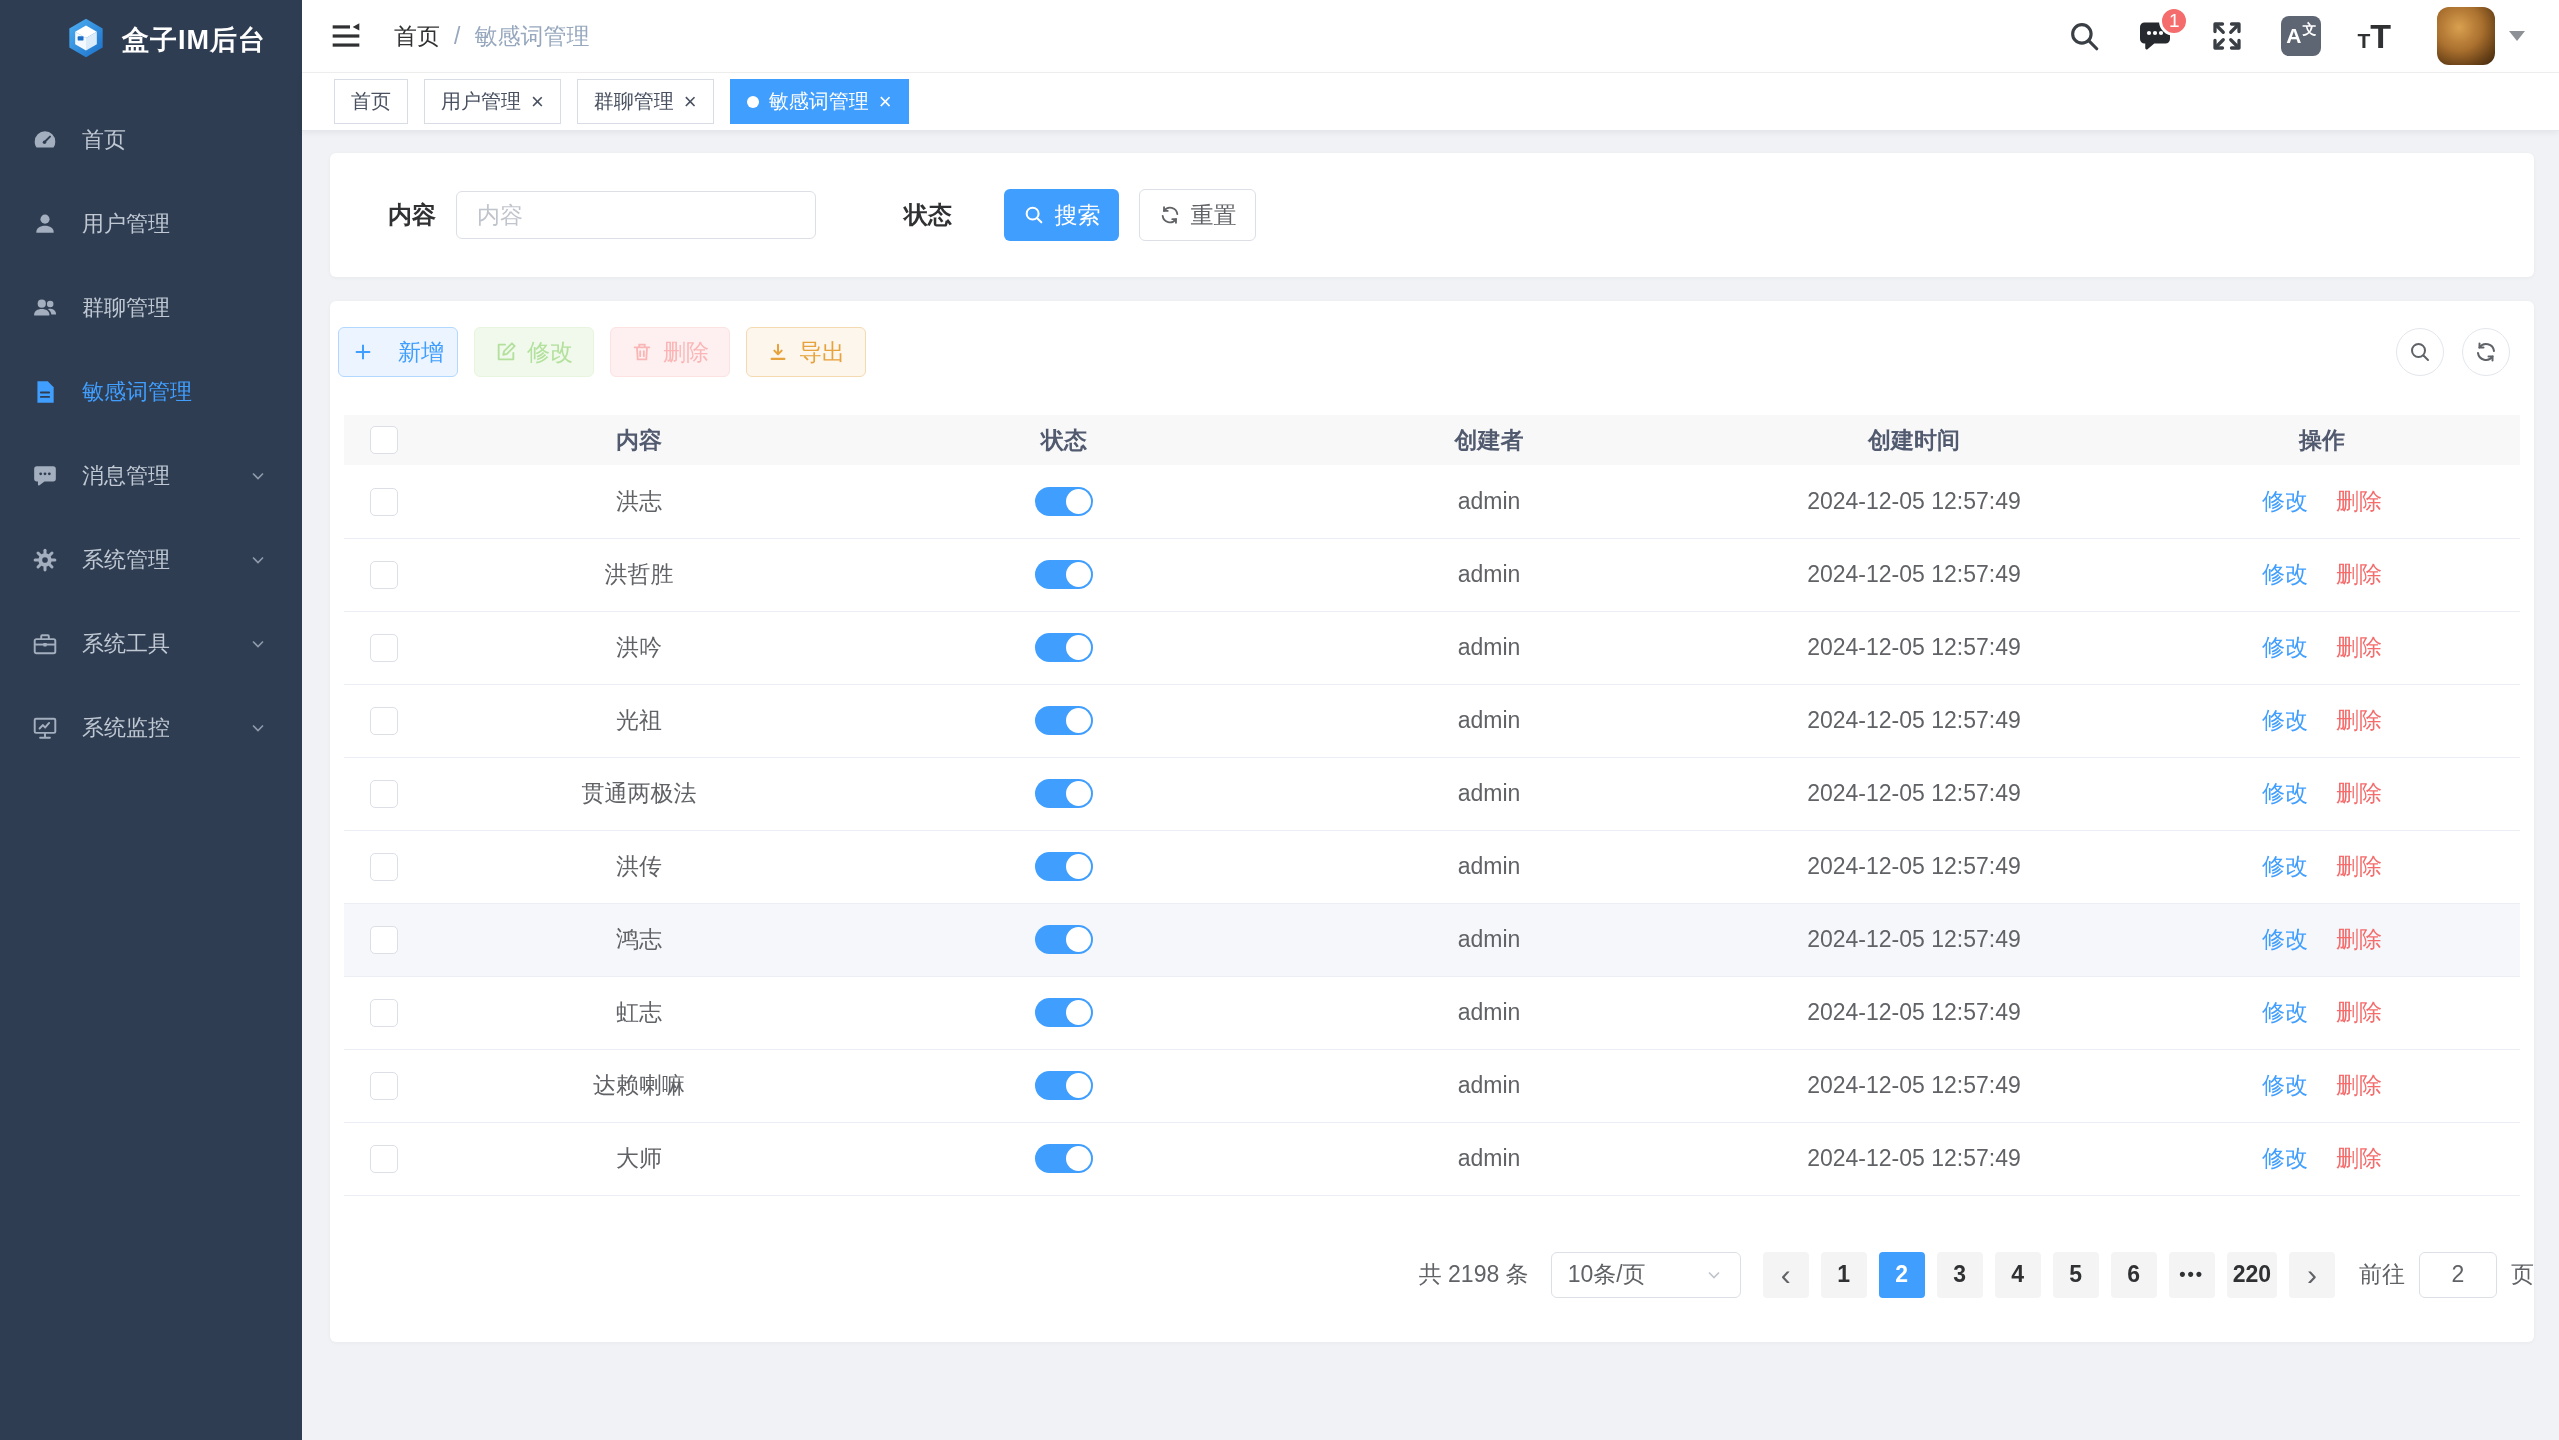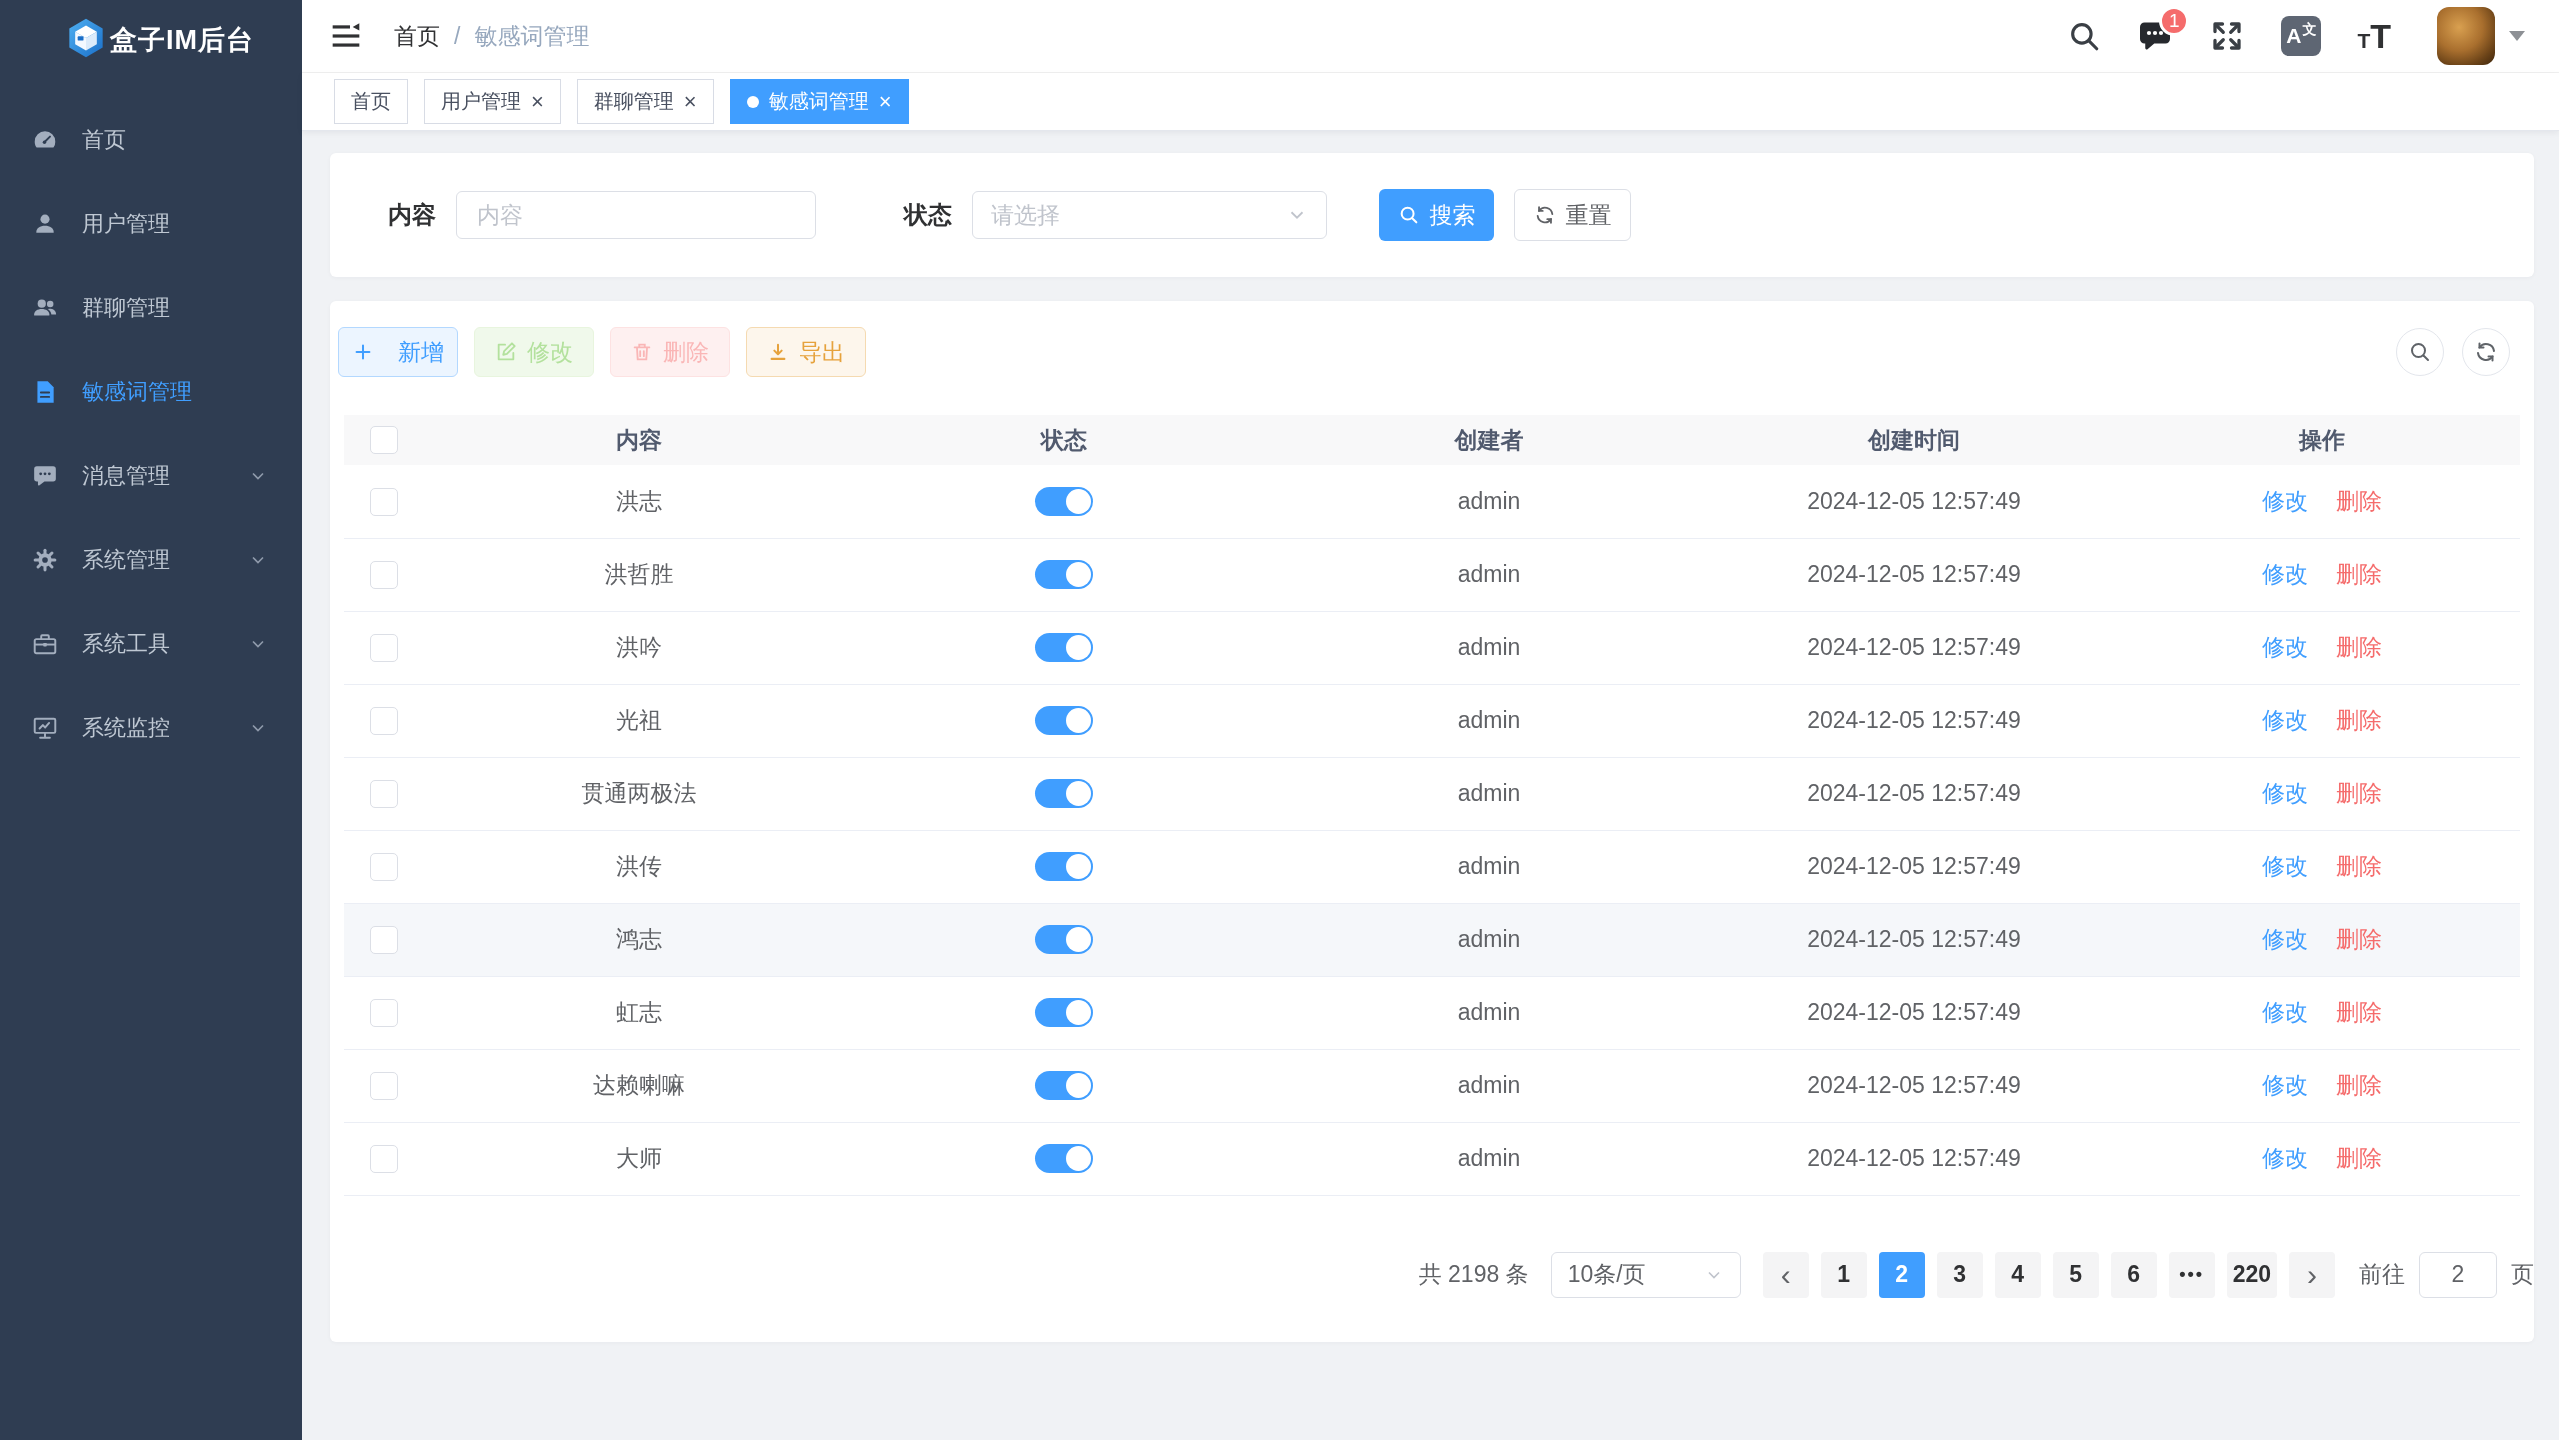--- a/index.html
+++ b/index.html
@@ -1,21 +1,21 @@
 <!DOCTYPE html>
 <html><head>
 <meta charset="utf-8">
 <style>
   * { box-sizing: border-box; margin: 0; padding: 0; }
   html,body { width:2559px; height:1440px; font-family:"Liberation Sans","DejaVu Sans",sans-serif; background:#f0f2f5; overflow:hidden; }
   .app { display:flex; width:2559px; height:1440px; }
 
   
   .sidebar { width:302px; flex-shrink:0; background:#2f3d52; height:100%; }
-  .logo { height:80px; display:flex; align-items:center; padding-left:66px; gap:4px; }
+  .logo { height:80px; display:flex; align-items:center; padding-left:66px; gap:16px; }
   .logo-text { color:#ffffff; font-size:27px; font-weight:bold; letter-spacing:1px; }
   .menu { padding-top:18px; }
   .menu-item { height:84px; display:flex; align-items:center; padding:0 34px 0 32px; gap:24px; color:#bfc8d3; font-size:22px; cursor:pointer; }
   .menu-item .mi-icon { width:26px; height:26px; display:inline-flex; color:#a3aebe; }
   .menu-item .mi-icon svg { width:26px; height:26px; }
   .menu-item.active { color:#409eff; }
   .menu-item.active .mi-icon { color:#409eff; }
   .mi-chevron { margin-left:auto; display:inline-flex; color:#8f9aab; }
   .mi-chevron svg { width:20px; height:20px; }
 
@@ -320,28 +320,20 @@
     <span class="tag-close">×</span>
   </span>
       </div>
 
     <main class="content">
 
       <section class="card filter-card">
         <span class="f-label">内容</span>
         <input class="f-input" placeholder="内容" style="">
         <span class="f-label f-status">状态</span>
-        <div class="f-select">
-          <span>请选择</span>
-          <span class="sel-arrow">
-            <svg width="22" height="22" viewBox="0 0 24 24" fill="none" stroke="currentColor" stroke-width="2">
-                <path d="M6 9l6 6 6-6"></path>
-              </svg>
-          </span>
-        </div>
         <button class="btn btn-search">
           <svg width="22" height="22" viewBox="0 0 24 24" fill="none" stroke="#fff" stroke-width="2.2" stroke-linecap="round">
               <circle cx="10.5" cy="10.5" r="6.5"></circle>
               <path d="M15.5 15.5L20 20"></path>
             </svg>
           <span>搜索</span>
         </button>
         <button class="btn btn-reset">
           <svg width="22" height="22" viewBox="0 0 24 24" fill="none" stroke="currentColor" stroke-width="2" stroke-linecap="round">
             <path d="M20 11a8 8 0 0 0-14.5-3.5"></path>

